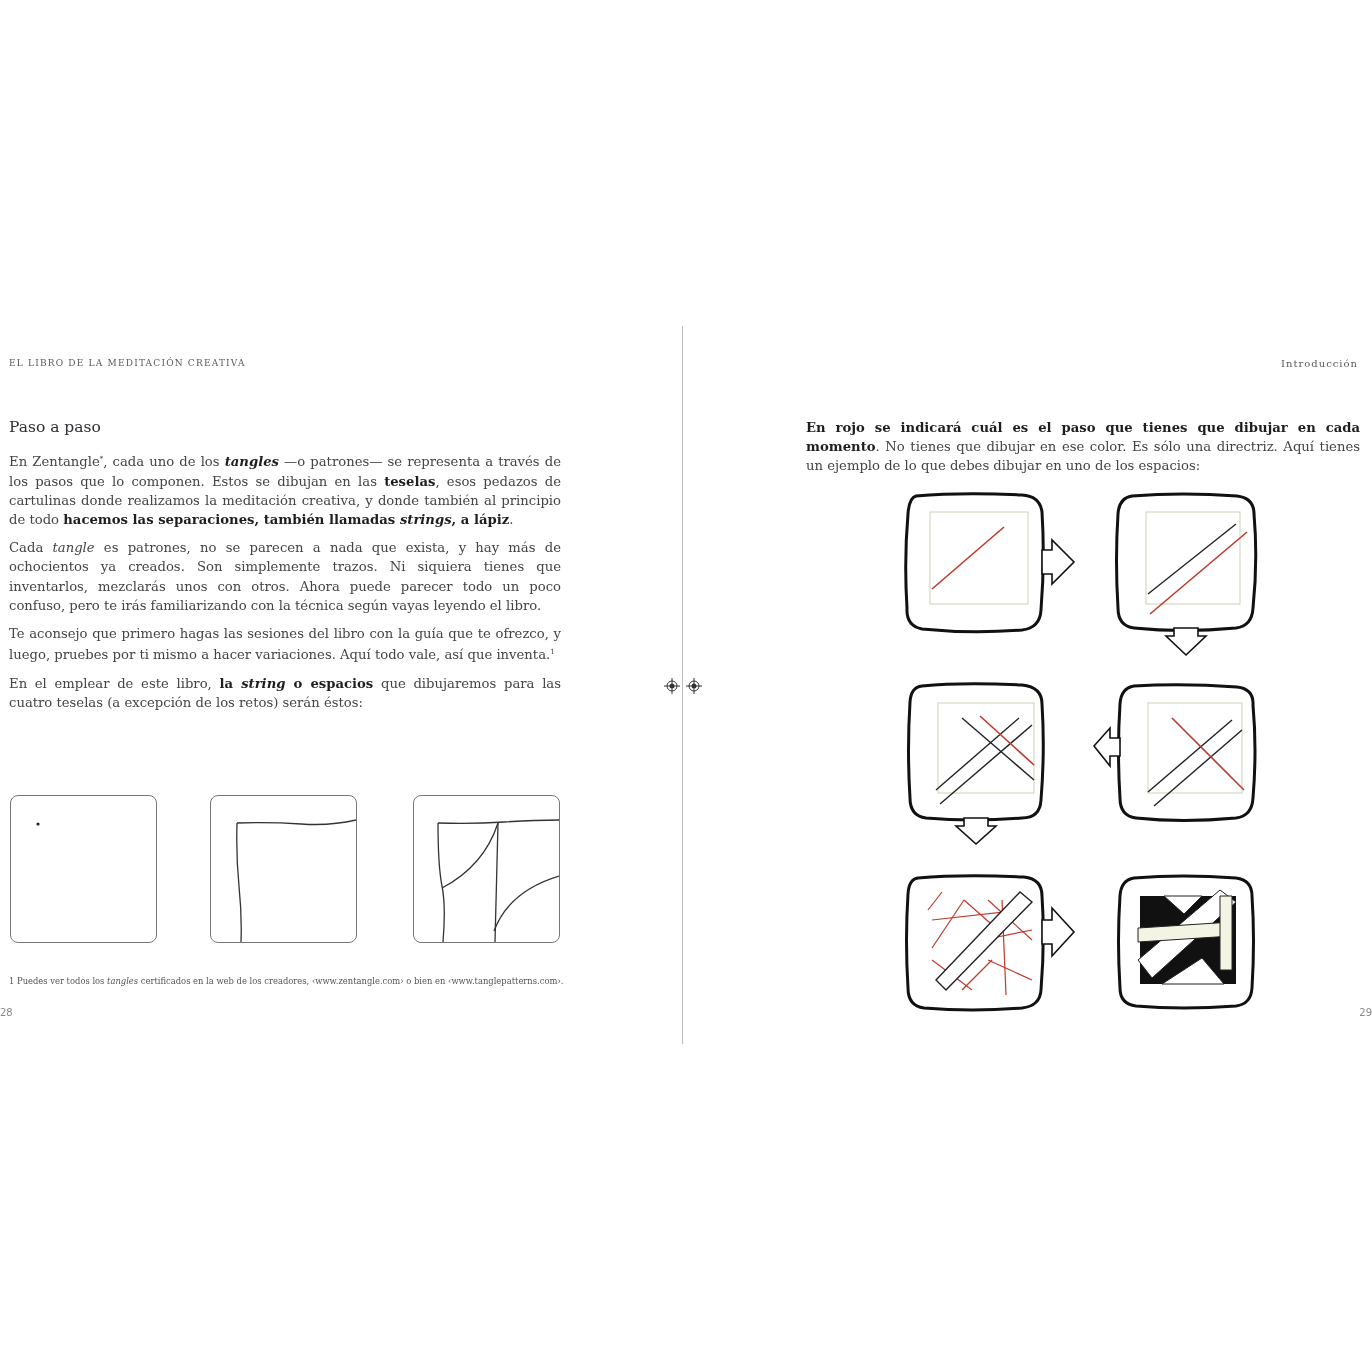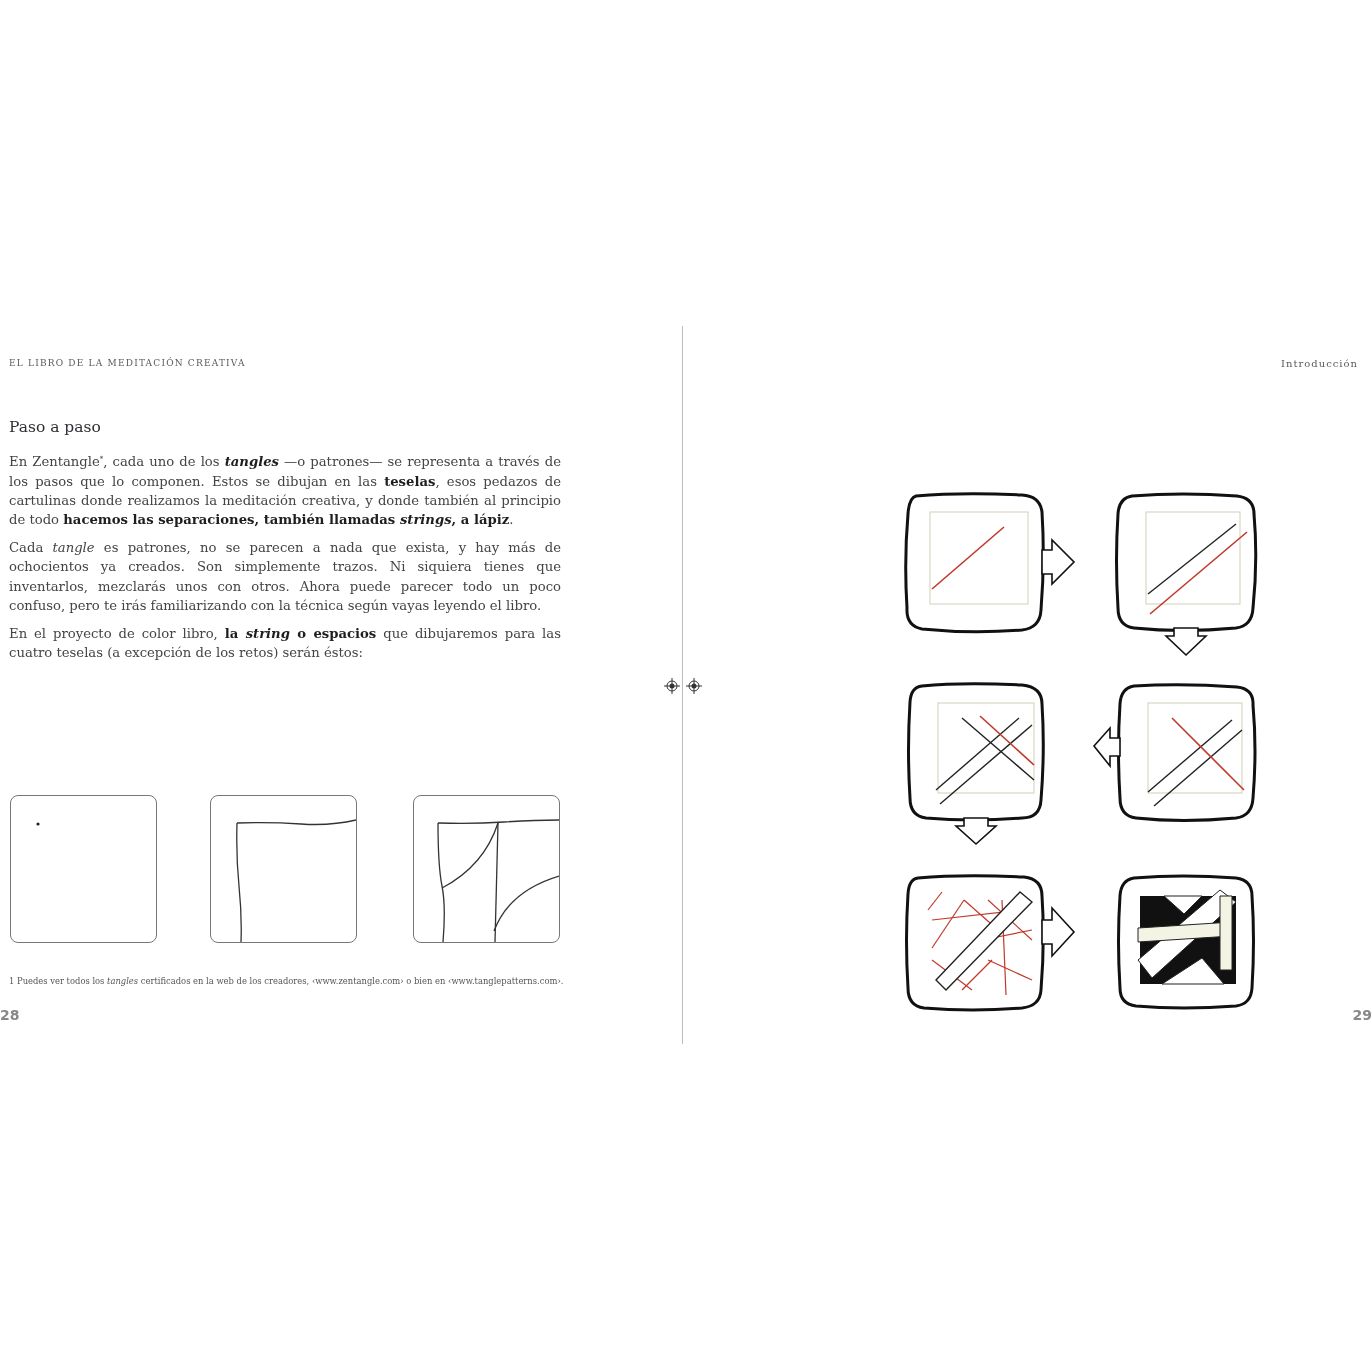--- a/index.html
+++ b/index.html
@@ -16,39 +16,40 @@
   h2.section-title { position:absolute; left:9px; top:88px; margin:0; font-weight:normal; font-size:15.5px; color:#2f2f35; }
   .body-text { position:absolute; left:9px; width:552px; font-size:13.2px; line-height:19.2px; color:#444; text-align:justify; }
   .body-text p { margin:0 0 9px 0; }
   .body-text b { color:#1e1e1e; }
   .right .body-text { left:0; width:554px; top:88px; }
   .left .body-text { top:120px; }
   sup { font-size:7px; }
   .strings { position:absolute; left:10px; top:465px; width:550px; height:150px; }
   .string-tile { position:absolute; top:0; width:145px; height:146px; border:1.3px solid #777; border-radius:8px; background:#fff; }
   .footnote { position:absolute; left:9px; top:634px; font-size:8.4px; color:#555; white-space:nowrap;margin-top:12px; }
-  .page-number { position:absolute; top:677px; font-size:14px; font-weight:bold; color:#888; font-family:"DejaVu Sans","Liberation Sans",sans-serif; }
+  .page-number { position:absolute; top:677px; font-size:10px; font-weight:normal; color:#888; font-family:"DejaVu Sans","Liberation Sans",sans-serif; }
   .page.left .page-number { left:0; }
   .page.right .page-number { right:0; }
   .steps { position:absolute; left:96px; top:160px; width:380px; height:525px; }
   .reg-marks { position:absolute; left:663px; top:677px; width:42px; height:18px; }
 </style>
 </head>
 <body>
 
 <div class="spread">
 
   <div class="page left">
     <div class="running-head">El libro de la meditación creativa</div>
     <h2 class="section-title">Paso a paso</h2>
 
     <div class="body-text">
       <p><span>En Zentangle</span><sup>*</sup><span>, cada uno de los </span><b><i>tangles</i></b><span> —o patrones— se representa a través de los pasos que lo componen. Estos se dibujan en las </span><b>teselas</b><span>, esos pedazos de cartulinas donde realizamos la meditación creativa, y donde también al principio de todo </span><b><span>hacemos las separaciones, también llamadas </span><i>strings</i><span>, a lápiz</span></b><span>.</span></p>
       <p><span>Cada </span><i>tangle</i><span> es patrones, no se parecen a nada que exista, y hay más de ochocientos ya creados. Son simplemente trazos. Ni siquiera tienes que inventarlos, mezclarás unos con otros. Ahora puede parecer todo un poco confuso, pero te irás familiarizando con la técnica según vayas leyendo el libro.</span></p>
-      <p><span>En el proyecto de color libro, </span><b><span>la </span><i>string</i><span> o espacios</span></b><span> que dibujaremos para las cuatro teselas (a excepción de los retos) serán éstos:</span></p>
+      <p><span>Te aconsejo que primero hagas las sesiones del libro con la guía que te ofrezco, y luego, pruebes por ti mismo a hacer variaciones. Aquí todo vale, así que inventa.</span><sup>1</sup></p>
+      <p><span>En el emplear de este libro, </span><b><span>la </span><i>string</i><span> o espacios</span></b><span> que dibujaremos para las cuatro teselas (a excepción de los retos) serán éstos:</span></p>
     </div>
 
     <div class="strings">
       <div class="string-tile" style="left:0;">
         <svg width="145" height="146">
             <circle cx="27" cy="28" r="1.6" fill="#222"></circle>
           </svg>
       </div>
       <div class="string-tile" style="left:200px;">
         <svg width="145" height="146">
@@ -81,20 +82,23 @@
       <circle cx="31" cy="9" r="5"></circle>
         <line x1="23" y1="9" x2="39" y2="9"></line>
         <line x1="31" y1="1" x2="31" y2="17"></line>
     </g>
     <circle cx="9" cy="9" r="2.5" fill="#333"></circle>
       <circle cx="31" cy="9" r="2.5" fill="#333"></circle>
   </svg>
 
   <div class="page right">
     <div class="running-head">Introducción</div>
+    <div class="body-text">
+      <p><b>En rojo se indicará cuál es el paso que tienes que dibujar en cada momento</b><span>. No tienes que dibujar en ese color. Es sólo una directriz. Aquí tienes un ejemplo de lo que debes dibujar en uno de los espacios:</span></p>
+    </div>
 
     <svg class="steps" width="380" height="525" viewBox="0 0 380 525">
       <defs>
         <clipPath id="c1">
             <rect x="18" y="15" width="108" height="98"></rect>
           </clipPath>
       </defs>
       <g fill="#fff" stroke="#111" stroke-width="3" stroke-linejoin="round">
 
         <path d="M14 6 Q60 2 120 5 Q138 6 140 22 Q143 70 139 120 Q138 138 120 140 Q70 144 20 139 Q4 136 5 118 Q2 70 6 24 Q7 8 14 6Z"></path>

